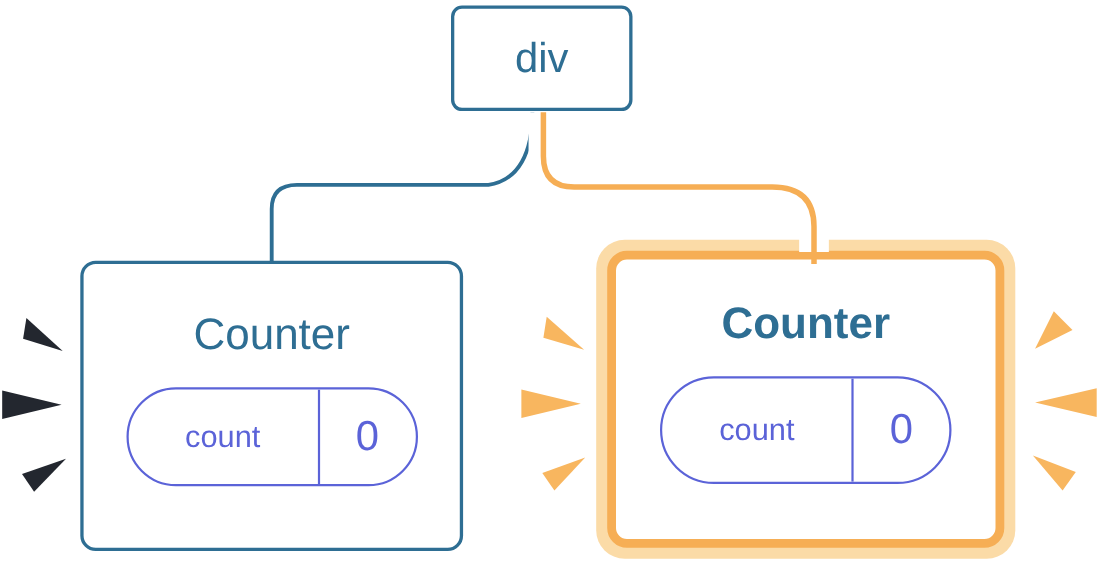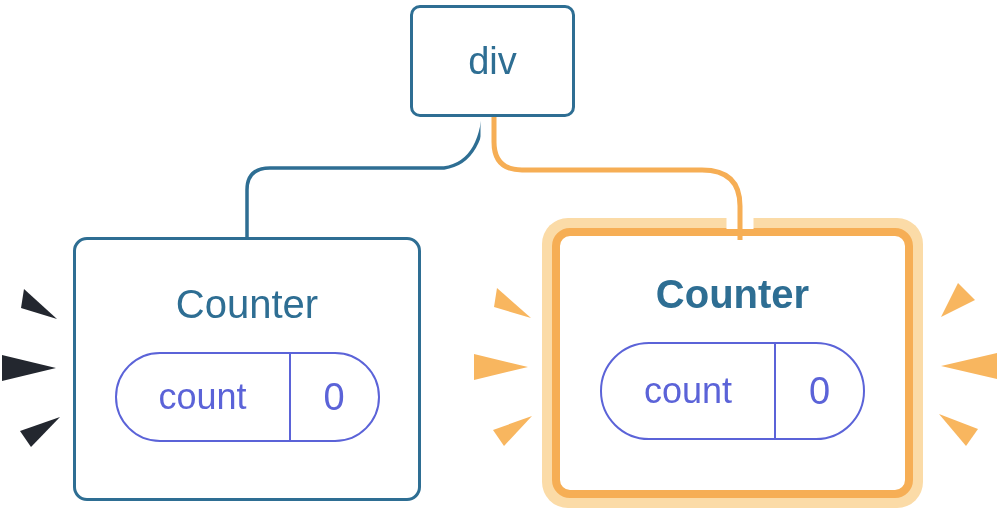--- a/index.html
+++ b/index.html
@@ -11,21 +11,21 @@
     --spark-dark:#23272F;
     --bg:#FFFFFF;
   }
   html,body{margin:0;padding:0;background:var(--bg);}
   .canvas{
     position:relative;width:999px;height:515px;background:var(--bg);
     overflow:hidden;font-family:"Liberation Sans",sans-serif;
   }
   
   .node-div{
-    position:absolute;left:410px;top:5px;width:165px;height:112px;
+    position:absolute;left:410px;top:5px;width:165px;height:96px;
     box-sizing:border-box;border:3px solid var(--node-blue);border-radius:10px;
     background:#fff;display:flex;align-items:center;justify-content:center;
     z-index:3;
   }
   .node-div .label{
     font-size:38px;font-weight:500;color:var(--node-blue);line-height:1;
   }
   
   .card-left{
     position:absolute;left:73px;top:237px;width:348px;height:264px;
@@ -53,21 +53,21 @@
   
   .pill{
     display:flex;box-sizing:border-box;width:265px;
     border:2px solid var(--pill-indigo);border-radius:60px;background:#fff;
     overflow:hidden;
   }
   .card-left .pill{height:90px;margin-top:26px;}
   .card-right .pill{height:98px;margin-top:26px;}
   .pill .pill-key{
     flex:0 0 172px;display:flex;align-items:center;justify-content:center;
-    font-size:36px;color:var(--pill-indigo);
+    font-size:28px;color:var(--pill-indigo);
   }
   .pill .pill-value{
     flex:1 1 auto;display:flex;align-items:center;justify-content:center;
     border-left:2px solid var(--pill-indigo);
     font-size:38px;color:var(--pill-indigo);
   }
   
   .overlay{
     position:absolute;left:0;top:0;width:999px;height:515px;
     z-index:2;pointer-events:none;

